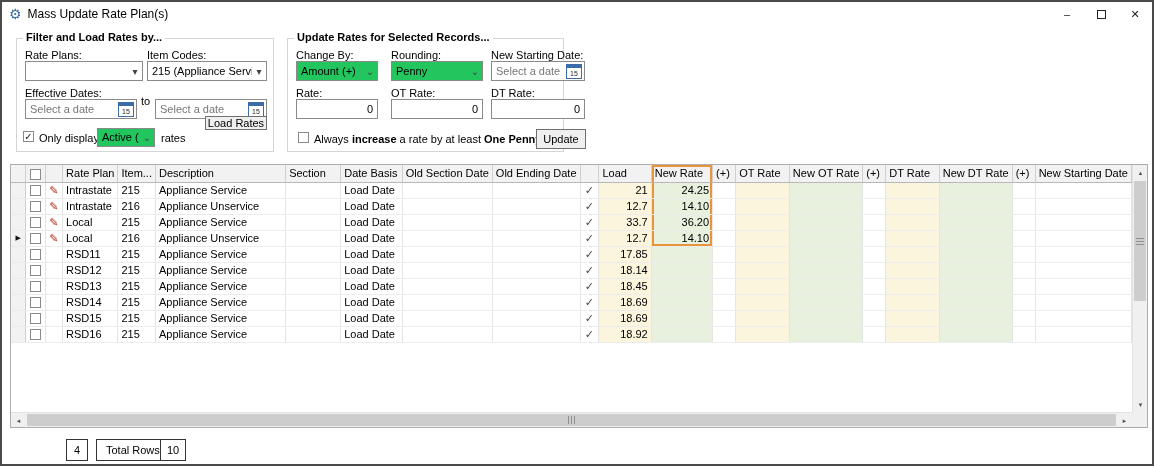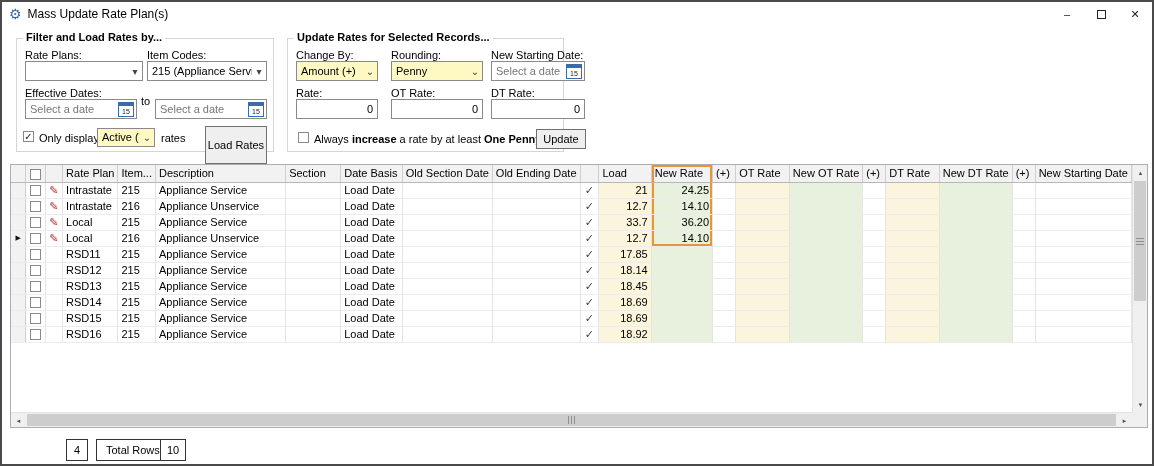--- a/index.html
+++ b/index.html
@@ -16,21 +16,21 @@
   .wbtn{ width:34px; height:24px; display:flex; align-items:center; justify-content:center;
          font-size:11px; color:#222; cursor:default; }
   .maxbox{ width:9px; height:9px; border:1px solid #222; display:inline-block; }
 
   
   .group{ position:absolute; border:1px solid #d5d5d5; background:#fff; }
   .legend{ position:absolute; top:-8px; left:6px; background:#fff; padding:0 3px; font-weight:bold; }
   .lbl{ position:absolute; white-space:nowrap;text-align:right; }
   .combo,.datepicker,.txtin{ position:absolute; height:20px; border:1px solid #8a8a8a; background:#fff;
          display:flex; align-items:center; overflow:hidden; }
-  .combo{ background:#fef9c3; }
+  .combo{ background:#22c55e; }
   .combo.white{ background:#fff; }
   .combo-text{ flex:1; padding:0 4px; white-space:nowrap; overflow:hidden; }
   .arrow{ width:14px; text-align:center; color:#444; font-size:10px; flex:0 0 auto; }
   .datepicker .dp-text{ flex:1; padding:0 4px; color:#777; white-space:nowrap; overflow:hidden; }
   .cal{ flex:0 0 auto; width:16px; height:15px; margin-right:2px; border:1px solid #3c6ca8; background:#fff;
         position:relative; font-size:7px; color:#222; text-align:center; line-height:17px; }
   .cal::before{ content:""; position:absolute; left:0; top:0; right:0; height:3px; background:#3c6ca8; }
   .txtin{ display:block; font-family:"Liberation Sans",sans-serif; font-size:11px; text-align:right; padding:0 4px; }
   .btn{ position:absolute; border:1px solid #707070; background:#efefef; font-family:"Liberation Sans",sans-serif;
         font-size:11px; text-align:center; cursor:default; }
@@ -121,21 +121,21 @@
       <span class="cal">15</span>
     </div>
 
     <span class="cb" style="position:absolute;left:6px;top:92px">✓</span>
     <span class="lbl" style="left:22px;top:93px">Only display</span>
     <div class="combo" style="left:80px;top:89px;width:58px;height:19px">
       <span class="combo-text">Active (✓)</span>
       <span class="arrow">⌄</span>
     </div>
     <span class="lbl" style="left:144px;top:93px">rates</span>
-    <button class="btn" style="left:188px;top:87px;width:62px;height:38px">Load Rates</button>
+    <button class="btn" style="left:188px;top:77px;width:62px;height:14px">Load Rates</button>
   </div>
 
   <div class="group" style="left:285px;top:36px;width:277px;height:114px">
     <span class="legend">Update Rates for Selected Records...</span>
 
     <span class="lbl" style="left:8px;top:10px">Change By:</span>
     <div class="combo" style="left:8px;top:22px;width:82px">
       <span class="combo-text">Amount (+)</span>
       <span class="arrow">⌄</span>
     </div>

